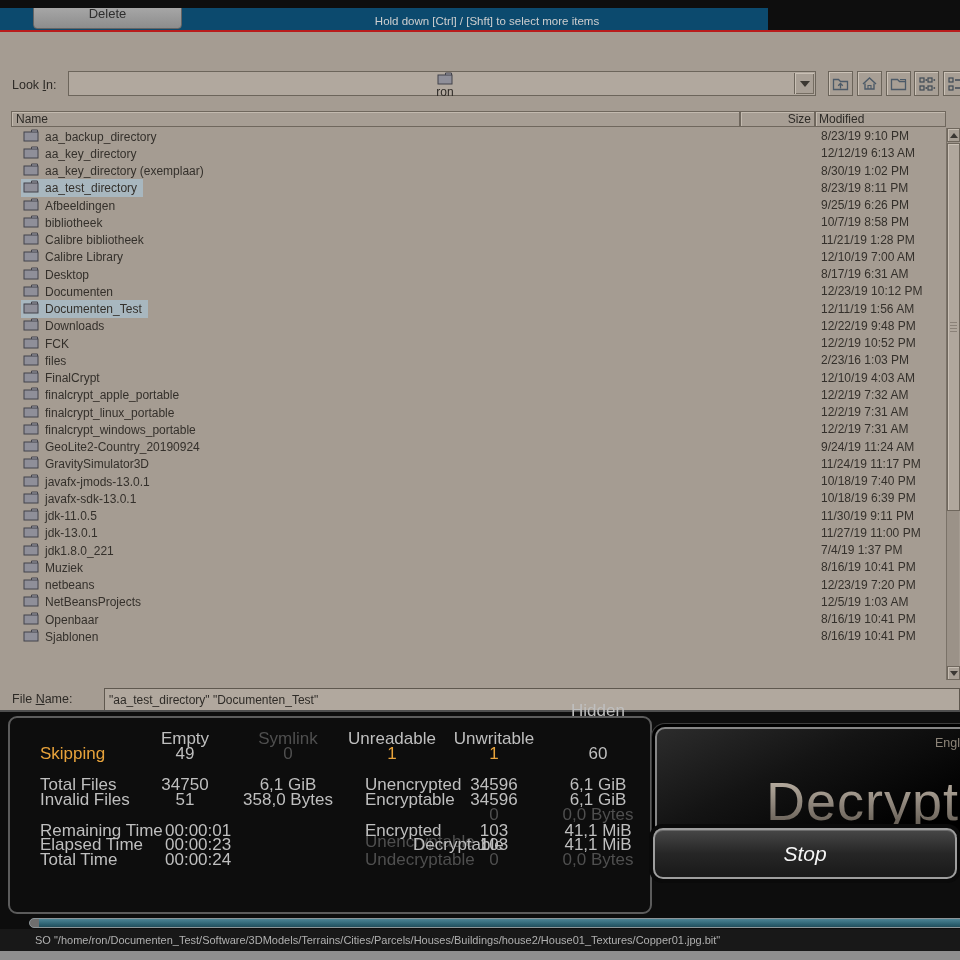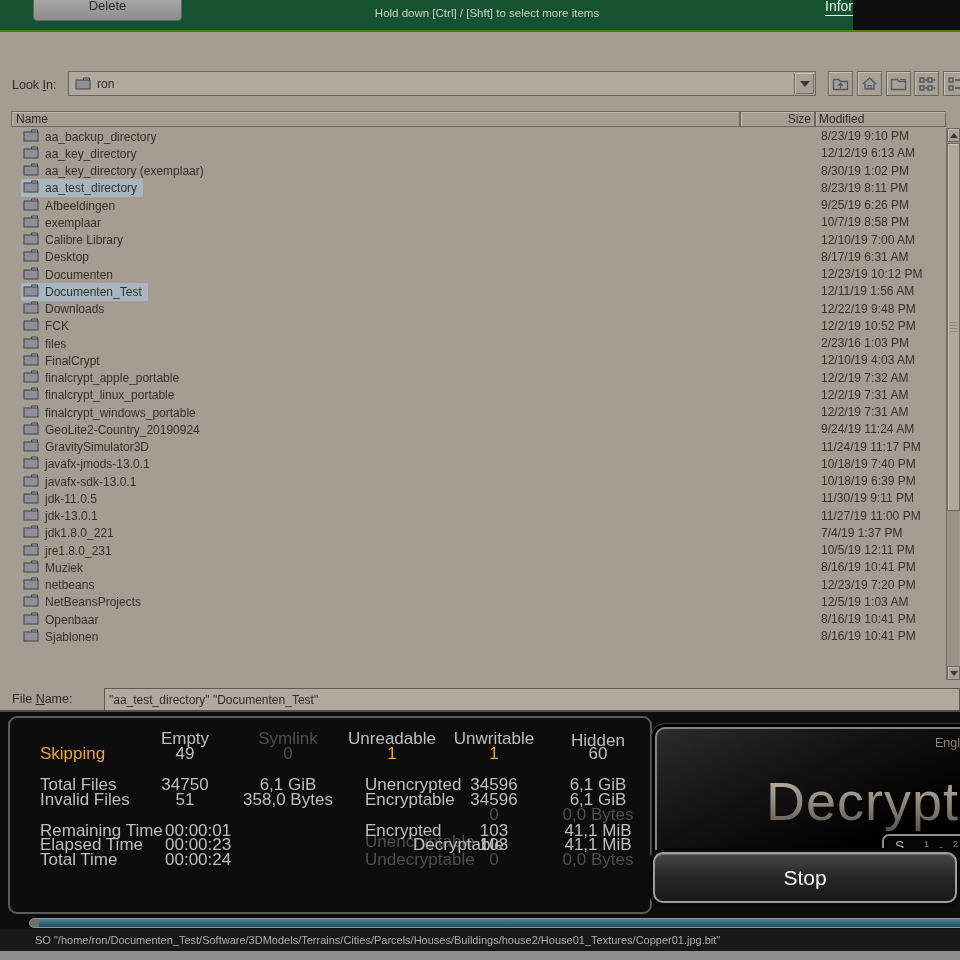--- a/index.html
+++ b/index.html
@@ -1,28 +1,28 @@
 <!DOCTYPE html>
 <html><head>
 <meta charset="utf-8">
 <style>
   html,body{width:960px;height:960px;margin:0;padding:0;overflow:hidden;background:#0e0e0e;
     font-family:"Liberation Sans",sans-serif;position:relative;}
   .abs{position:absolute;}
   
-  #topbar{left:0;top:0;width:853px;height:30px;background:#14532d;overflow:hidden;}
+  #topbar{left:0;top:8px;width:768px;height:30px;background:#0c4a6e;overflow:hidden;}
   #delete-btn{left:33px;top:-9px;width:147px;height:28px;background:linear-gradient(#b0b0b0,#8d8d8d);
     border:1px solid #646464;border-radius:4px;color:#2e2e2e;font-size:13px;text-align:center;line-height:28px;}
   #hint{left:0;top:7px;width:974px;text-align:center;font-size:11.5px;color:#cfcfcf;}
   #info-link{left:825px;top:-2px;font-size:14px;color:#edf3f3;border-bottom:1px solid #edf3f3;padding-bottom:1px;}
   
-  #chooser{left:0;top:30px;width:960px;height:680px;background:#a59c92;border-top:2px solid #4d7c0f;box-sizing:border-box;}
+  #chooser{left:0;top:30px;width:960px;height:680px;background:#a59c92;border-top:2px solid #b91c1c;box-sizing:border-box;}
   .flabel{font-size:12.5px;color:#2d2a26;}
   .mn{text-decoration:underline;}
-  #lookin-combo{left:68px;top:39px;width:748px;height:25px;background:#b1a89e;border:1px solid #6c655b;box-sizing:border-box;display:flex;align-items:center;}
+  #lookin-combo{left:68px;top:39px;width:748px;height:25px;background:#b1a89e;border:1px solid #6c655b;box-sizing:border-box;display:flex;align-items:center;flex-direction:column;}
   #lookin-combo .val{font-size:12px;color:#2e2b27;margin-left:6px;}
   .combo-arrow-btn{position:absolute;right:1px;top:1px;bottom:1px;width:19px;background:#a9a096;
     border-left:1px solid #6c655b;box-shadow:inset 1px 1px 0 #c9c0b5,inset -1px -1px 0 #756d62;
     display:flex;align-items:center;justify-content:center;}
   .tri-down{width:0;height:0;border-left:5px solid transparent;border-right:5px solid transparent;border-top:6px solid #3c3832;}
   .tbtn{top:39px;width:25px;height:25px;background:#a89f95;box-sizing:border-box;border:1px solid #6b645a;
     box-shadow:inset 1px 1px 0 #cbc2b7;display:flex;align-items:center;justify-content:center;}
   
   .th{top:79px;height:16px;background:#a79e94;box-sizing:border-box;border:1px solid #6f675d;
     box-shadow:inset 1px 1px 0 #c3baaf;font-size:12px;color:#2e2b27;line-height:15px;overflow:hidden;}
@@ -58,23 +58,23 @@
   #decrypt-panel{left:655px;top:727px;width:340px;height:133px;border:2px solid #868686;border-radius:10px;
     background:linear-gradient(155deg,#2c2c2c 0%,#141414 35%,#000 75%);box-shadow:0 0 0 3px #000,0 0 0 4px #3d3d3d;box-sizing:border-box;}
   #lang-label{left:935px;top:736px;font-size:12.5px;color:#8d8579;}
   #decrypt-title{left:766px;top:770px;font-size:54px;letter-spacing:1px;
     background:linear-gradient(#c0b6a8 10%,#8d847a 55%,#5e574e 95%);-webkit-background-clip:text;background-clip:text;color:transparent;}
   #pause-box{left:882px;top:834px;width:120px;height:25px;border:2px solid #8f8f8f;border-radius:7px;background:#050505;box-sizing:border-box;}
   #pause-key{left:895px;top:838px;font-size:14px;color:#b2b2b2;}
   #mark-1{left:924px;top:839px;font-size:9px;color:#8a8a8a;}
   #mark-2{left:953px;top:839px;font-size:9px;color:#8a8a8a;}
   #green-dot{left:939px;top:847px;width:4px;height:4px;background:#3fae3f;border-radius:50%;}
-  #stop-btn{left:653px;top:852px;width:304px;height:51px;border:2px solid #9e9e9e;border-radius:10px;
+  #stop-btn{left:653px;top:828px;width:304px;height:51px;border:2px solid #9e9e9e;border-radius:10px;
     background:linear-gradient(#474747,#262626 50%,#191919);box-shadow:0 0 0 4px #0a0a0a,inset 0 1px 0 rgba(255,255,255,.2);
-    box-sizing:border-box;color:#f5f5f5;font-size:21px;display:flex;align-items:center;justify-content:center;}
+    box-sizing:border-box;color:#f5f5f5;font-size:21px;display:flex;align-items:center;justify-content:center;font-style:italic;}
   #progress{left:29px;top:918px;width:945px;height:10px;border:1px solid #8d9599;border-radius:5px;background:#6e6e6e;
     box-sizing:border-box;overflow:hidden;}
   #progress .fill{position:absolute;left:9px;top:0;bottom:0;right:0;background:linear-gradient(#4d8596,#2b5f6f 70%,#234f5c);}
   #statusbar{left:0;top:929px;width:960px;height:22px;background:#181818;}
   #status-text{left:35px;top:934px;font-size:11px;color:#b0b0b0;white-space:nowrap;}
   #bottom-strip{left:0;top:951px;width:960px;height:9px;background:#8f8f8f;}
 </style>
 </head>
 <body>
 
@@ -217,25 +217,37 @@
   </div>
 
   <div class="lrow">
     <span class="namewrap">
       <span class="icon-slot">
   <svg width="16" height="13" viewBox="0 0 16 13">
     <path d="M8.5 3 L8.5 1 L14.5 1 L14.5 3" fill="#a6a6b0" stroke="#43434b" stroke-width="1"></path>
     <rect x="1" y="3" width="14" height="9" fill="#8f8f99" stroke="#43434b" stroke-width="1"></rect>
   </svg>
 </span>
-      <span class="fname">exemplaar</span>
+      <span class="fname">bibliotheek</span>
     </span>
     <span class="fdate">10/7/19 8:58 PM</span>
   </div>
 
+  <div class="lrow">
+    <span class="namewrap">
+      <span class="icon-slot">
+  <svg width="16" height="13" viewBox="0 0 16 13">
+    <path d="M8.5 3 L8.5 1 L14.5 1 L14.5 3" fill="#a6a6b0" stroke="#43434b" stroke-width="1"></path>
+    <rect x="1" y="3" width="14" height="9" fill="#8f8f99" stroke="#43434b" stroke-width="1"></rect>
+  </svg>
+</span>
+      <span class="fname">Calibre bibliotheek</span>
+    </span>
+    <span class="fdate">11/21/19 1:28 PM</span>
+  </div>
 
   <div class="lrow">
     <span class="namewrap">
       <span class="icon-slot">
   <svg width="16" height="13" viewBox="0 0 16 13">
     <path d="M8.5 3 L8.5 1 L14.5 1 L14.5 3" fill="#a6a6b0" stroke="#43434b" stroke-width="1"></path>
     <rect x="1" y="3" width="14" height="9" fill="#8f8f99" stroke="#43434b" stroke-width="1"></rect>
   </svg>
 </span>
       <span class="fname">Calibre Library</span>
@@ -458,32 +470,20 @@
     <path d="M8.5 3 L8.5 1 L14.5 1 L14.5 3" fill="#a6a6b0" stroke="#43434b" stroke-width="1"></path>
     <rect x="1" y="3" width="14" height="9" fill="#8f8f99" stroke="#43434b" stroke-width="1"></rect>
   </svg>
 </span>
       <span class="fname">jdk1.8.0_221</span>
     </span>
     <span class="fdate">7/4/19 1:37 PM</span>
   </div>
 
 
-  <div class="lrow">
-    <span class="namewrap">
-      <span class="icon-slot">
-  <svg width="16" height="13" viewBox="0 0 16 13">
-    <path d="M8.5 3 L8.5 1 L14.5 1 L14.5 3" fill="#a6a6b0" stroke="#43434b" stroke-width="1"></path>
-    <rect x="1" y="3" width="14" height="9" fill="#8f8f99" stroke="#43434b" stroke-width="1"></rect>
-  </svg>
-</span>
-      <span class="fname">jre1.8.0_231</span>
-    </span>
-    <span class="fdate">10/5/19 12:11 PM</span>
-  </div>
 
   <div class="lrow">
     <span class="namewrap">
       <span class="icon-slot">
   <svg width="16" height="13" viewBox="0 0 16 13">
     <path d="M8.5 3 L8.5 1 L14.5 1 L14.5 3" fill="#a6a6b0" stroke="#43434b" stroke-width="1"></path>
     <rect x="1" y="3" width="14" height="9" fill="#8f8f99" stroke="#43434b" stroke-width="1"></rect>
   </svg>
 </span>
       <span class="fname">Muziek</span>
@@ -568,21 +568,21 @@
   </div>
 </div>
 
 <div id="darkpane" class="abs"></div>
 <div id="stats-border" class="abs"></div>
 <div id="stats" class="abs" style="left:0;top:0;width:960px;height:960px;pointer-events:none;">
     <div class="stat normal" style="top: 729px; left: 185px; transform: translateX(-50%);">Empty</div>
     <div class="stat dim" style="top: 729px; left: 288px; transform: translateX(-50%);">Symlink</div>
     <div class="stat normal" style="top: 729px; left: 392px; transform: translateX(-50%);">Unreadable</div>
     <div class="stat normal" style="top: 729px; left: 494px; transform: translateX(-50%);">Unwritable</div>
-    <div class="stat normal" style="top: 731px; left: 598px; transform: translateX(-50%);">Hidden</div>
+    <div class="stat normal" style="top: 701px; left: 598px; transform: translateX(-50%);">Hidden</div>
     <div class="stat orange" style="top: 744px; left: 40px;">Skipping</div>
     <div class="stat normal" style="top: 744px; left: 185px; transform: translateX(-50%);">49</div>
     <div class="stat dim" style="top: 744px; left: 288px; transform: translateX(-50%);">0</div>
     <div class="stat orange" style="top: 744px; left: 392px; transform: translateX(-50%);">1</div>
     <div class="stat orange" style="top: 744px; left: 494px; transform: translateX(-50%);">1</div>
     <div class="stat normal" style="top: 744px; left: 598px; transform: translateX(-50%);">60</div>
     <div class="stat normal" style="top: 775px; left: 40px;">Total Files</div>
     <div class="stat normal" style="top: 775px; left: 185px; transform: translateX(-50%);">34750</div>
     <div class="stat normal" style="top: 775px; left: 288px; transform: translateX(-50%);">6,1 GiB</div>
     <div class="stat normal" style="top: 790px; left: 40px;">Invalid Files</div>

